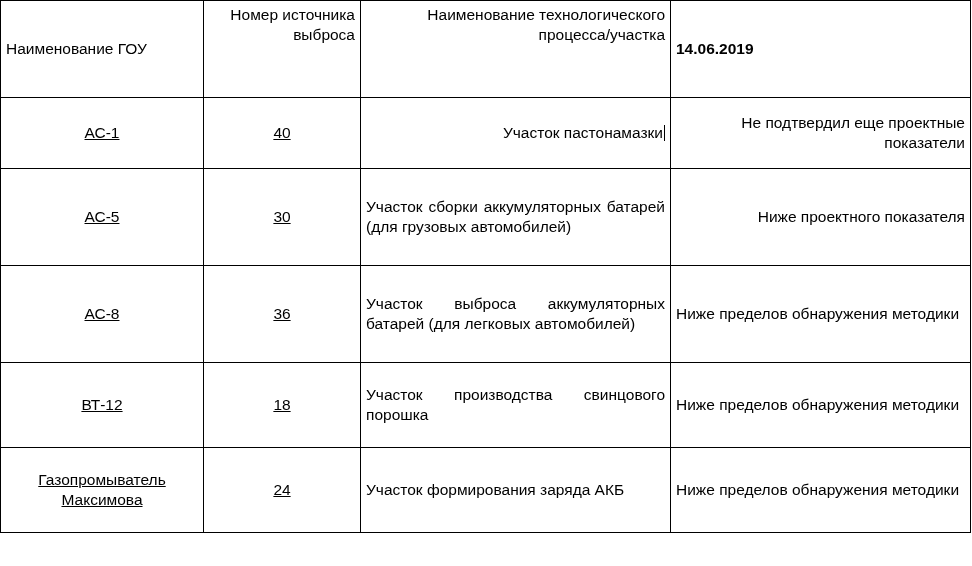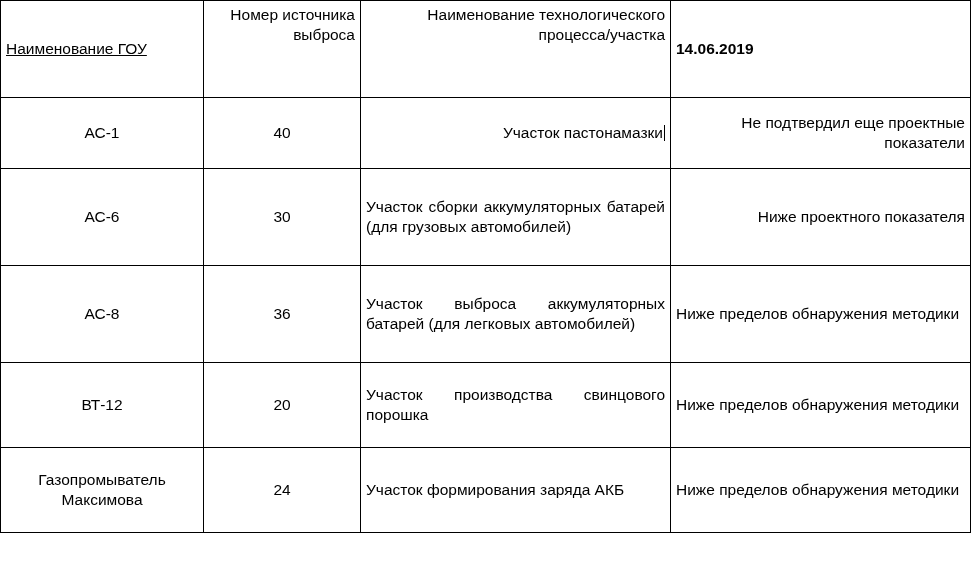--- a/index.html
+++ b/index.html
@@ -28,28 +28,28 @@
     vertical-align: middle;
     font-size: 15.5px;
     line-height: 1.32;
     padding: 4px 5px;
   }
   col.c-gou   { width: 203px; }
   col.c-num   { width: 157px; }
   col.c-proc  { width: 310px; }
   col.c-res   { width: 300px; }
 
-  .cell-center { text-align: center; }
+  .cell-center { text-align: center; text-decoration: underline; }
   .cell-left   { text-align: right; }
   .cell-just   { text-align: justify; text-align-last: left; }
   .cell-top    { vertical-align: top; }
 
   
   .hdr td { vertical-align: top; }
-  .hdr .gou { vertical-align: middle; text-align: left; text-decoration: underline; }
+  .hdr .gou { vertical-align: middle; text-align: left; }
   .hdr .date { vertical-align: middle; text-align: left; font-weight: bold; }
 
   tr.r-head td   { height: 88px; }
   tr.r-1 td      { height: 62px; }
   tr.r-2 td      { height: 88px; }
   tr.r-3 td      { height: 76px; }
   tr.r-4 td      { height: 88px; }
   tr.r-5 td      { height: 76px; }
   tr.r-6 td      { height: 76px; }
 
@@ -81,37 +81,37 @@
     </tr>
 
     <tr class="r-1">
       <td class="cell-center">АС-1</td>
       <td class="cell-center">40</td>
       <td class="cell-left"><span>Участок пастонамазки</span><span class="caret"></span></td>
       <td class="cell-left cell-top">Не подтвердил еще проектные показатели</td>
     </tr>
 
     <tr class="r-2">
-      <td class="cell-center">АС-6</td>
+      <td class="cell-center">АС-5</td>
       <td class="cell-center">30</td>
       <td class="cell-just cell-top">Участок сборки аккумуляторных батарей (для грузовых автомобилей)</td>
       <td class="cell-left">Ниже проектного показателя</td>
     </tr>
 
 
     <tr class="r-4">
       <td class="cell-center">АС-8</td>
       <td class="cell-center">36</td>
       <td class="cell-just cell-top">Участок выброса аккумуляторных батарей (для легковых автомобилей)</td>
       <td class="cell-just">Ниже пределов обнаружения методики</td>
     </tr>
 
     <tr class="r-5">
       <td class="cell-center">ВТ-12</td>
-      <td class="cell-center">20</td>
+      <td class="cell-center">18</td>
       <td class="cell-just cell-top">Участок производства свинцового порошка</td>
       <td class="cell-just cell-top">Ниже пределов обнаружения методики</td>
     </tr>
 
     <tr class="r-6">
       <td class="cell-center">Газопромыватель Максимова</td>
       <td class="cell-center">24</td>
       <td class="cell-just cell-top">Участок формирования заряда АКБ</td>
       <td class="cell-just cell-top">Ниже пределов обнаружения методики</td>
     </tr>

